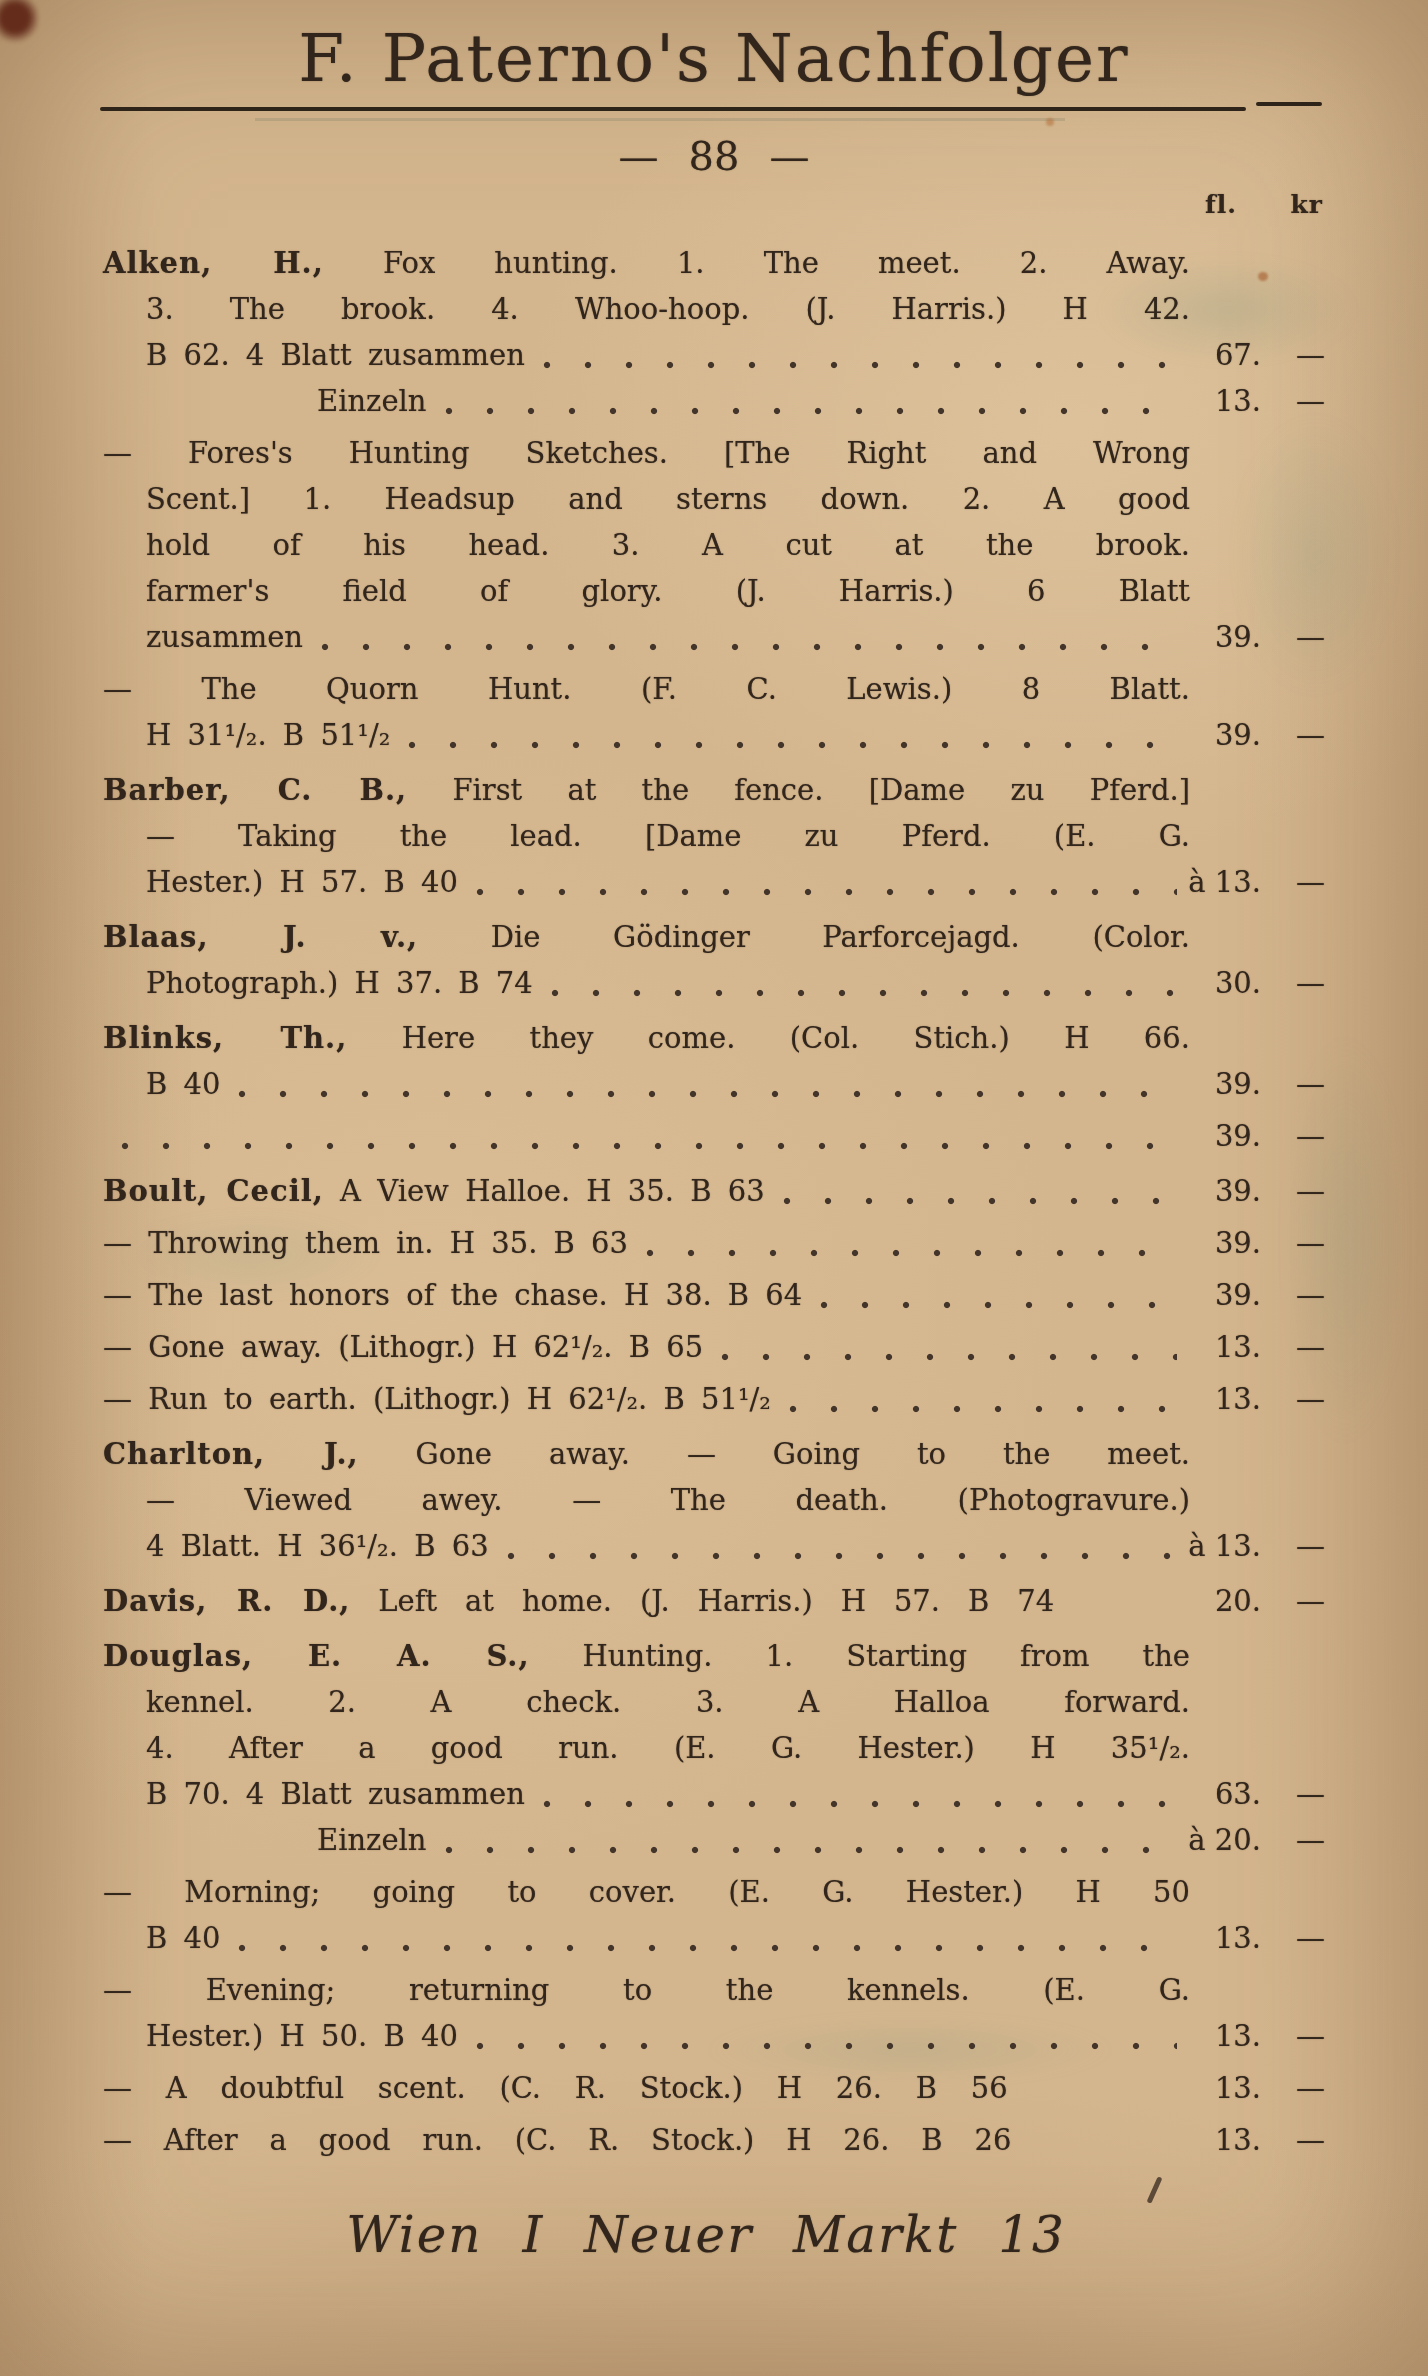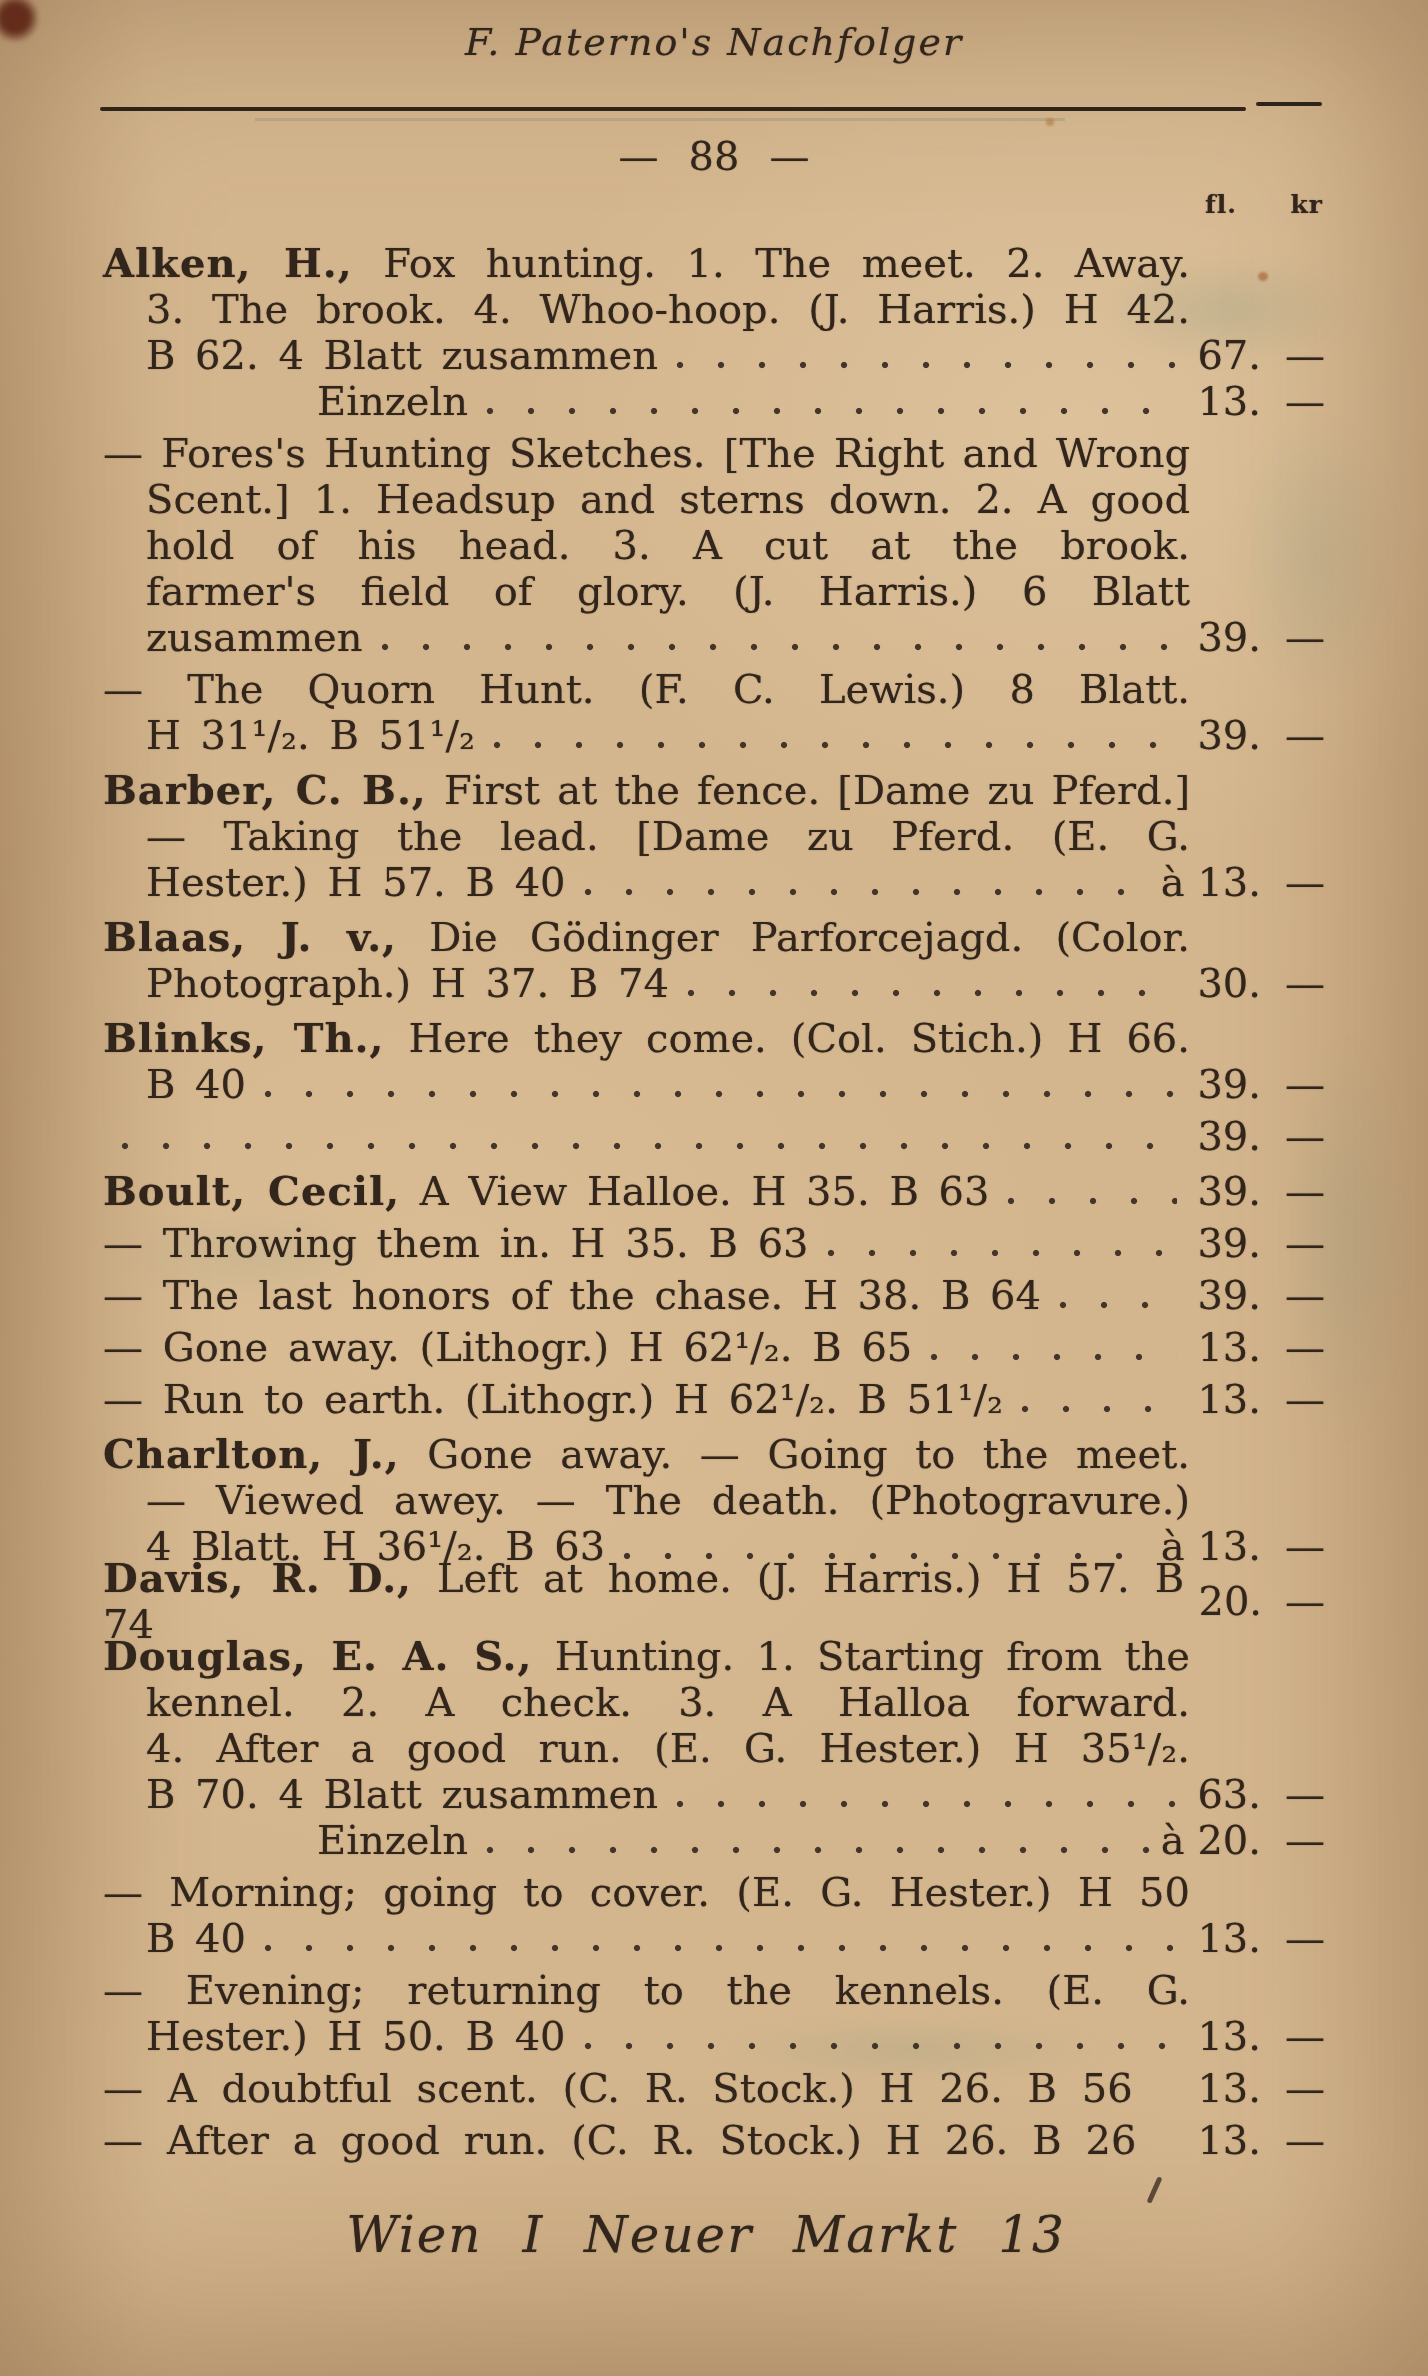--- a/index.html
+++ b/index.html
@@ -13,34 +13,34 @@
       radial-gradient(ellipse 1000px 900px at 30% 55%, rgba(236,212,172,.22), transparent 65%),
       radial-gradient(ellipse 1400px 500px at 50% 102%, rgba(150,110,70,.20), transparent 72%),
       radial-gradient(ellipse 260px 2300px at 0% 50%, rgba(140,100,60,.25), transparent 75%),
       radial-gradient(ellipse 260px 2300px at 100% 50%, rgba(152,112,72,.16), transparent 75%);
     box-shadow:inset 0 0 190px rgba(110,78,44,.45);
   }
   .ink{ text-shadow:0 0 1.2px rgba(52,40,28,.55); }
 
   
   .title{position:absolute;left:0;right:0;top:20px;text-align:center;
-    font-style:italic;font-size:38px;letter-spacing:2px;}
+    font-size:66px;letter-spacing:2px;}
   .rule-main{position:absolute;left:100px;top:107px;width:1146px;height:4px;background:#2f2419;border-radius:2px;}
   .rule-right{position:absolute;left:1256px;top:102px;width:66px;height:4px;background:#2f2419;border-radius:2px;}
   .rule-ghost{position:absolute;left:255px;top:118px;width:810px;height:3px;background:rgba(95,105,92,.20);}
   .pagenum{position:absolute;left:0;right:0;top:133px;display:flex;justify-content:center;gap:30px;font-size:40px;}
   .colhead{position:absolute;left:1205px;top:190px;width:118px;display:flex;justify-content:space-between;
     font-weight:bold;font-size:25px;letter-spacing:1px;}
 
   
   .bodyblock{position:absolute;left:103px;top:231px;right:103px;}
   .entry{margin-top:6px;}
   .entry:first-child{margin-top:0;}
   .entry.named{margin-top:9px;}
-  .line{display:block;height:46px;line-height:46px;font-size:40px;white-space:nowrap;}
+  .line{display:block;height:46px;line-height:46px;font-size:29px;white-space:nowrap;}
   .line.just{white-space:normal;text-align:justify;text-align-last:justify;margin-right:135px;}
   .ind1{padding-left:43px;}
   .ind2{padding-left:214px;}
   b.nm{font-weight:700;letter-spacing:1px;}
   .price{display:flex;align-items:center;}
   .price .txt{white-space:nowrap;word-spacing:7px;}
   .price .txt.sp{flex:1 1 auto;white-space:normal;text-align:justify;text-align-last:justify;}
   .lead{flex:1 1 auto;min-width:0;height:46px;margin:0 6px 0 12px;
     background-image:radial-gradient(circle at 10px 33px,#43352a 2.6px,rgba(0,0,0,0) 3.6px);
     background-size:41px 46px;background-repeat:repeat-x;}

